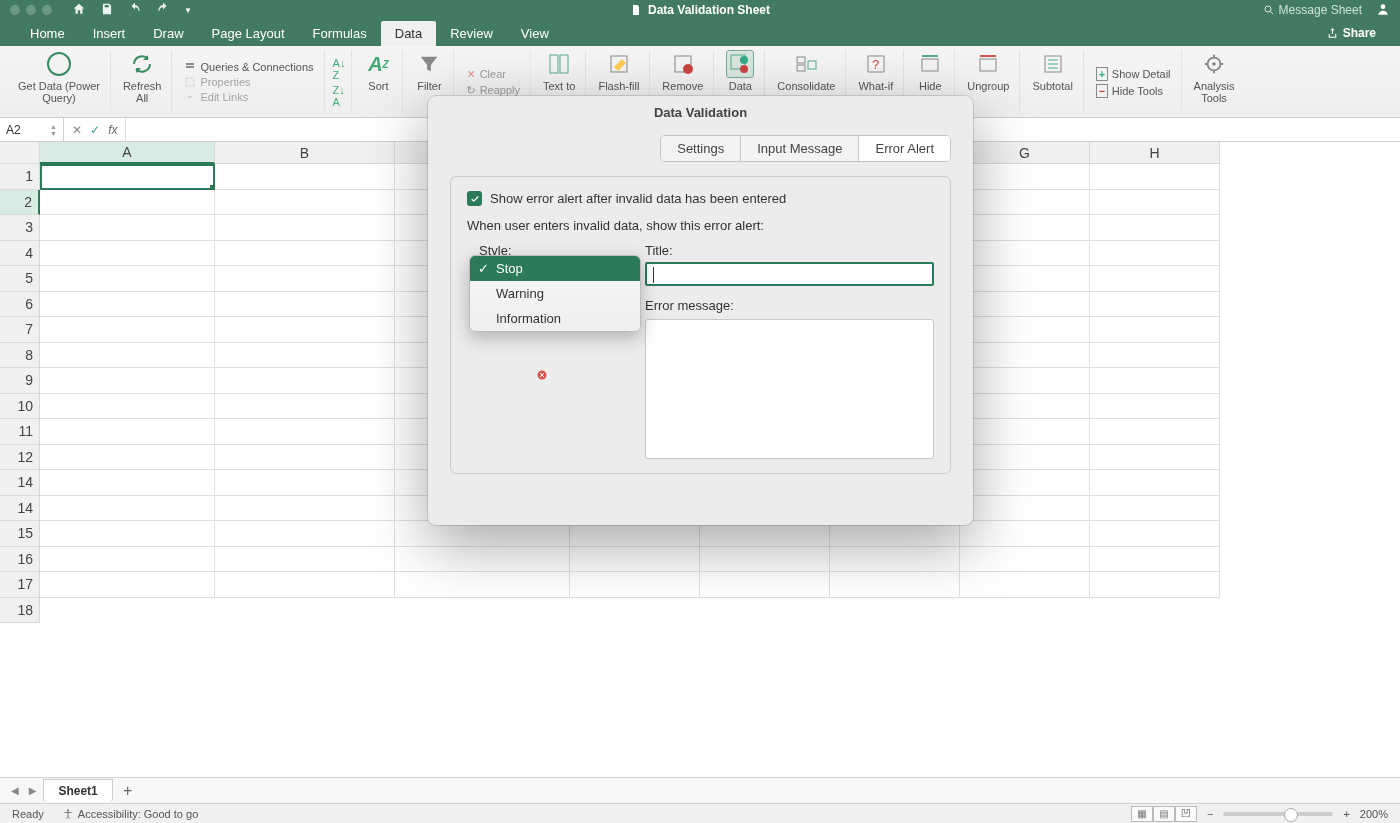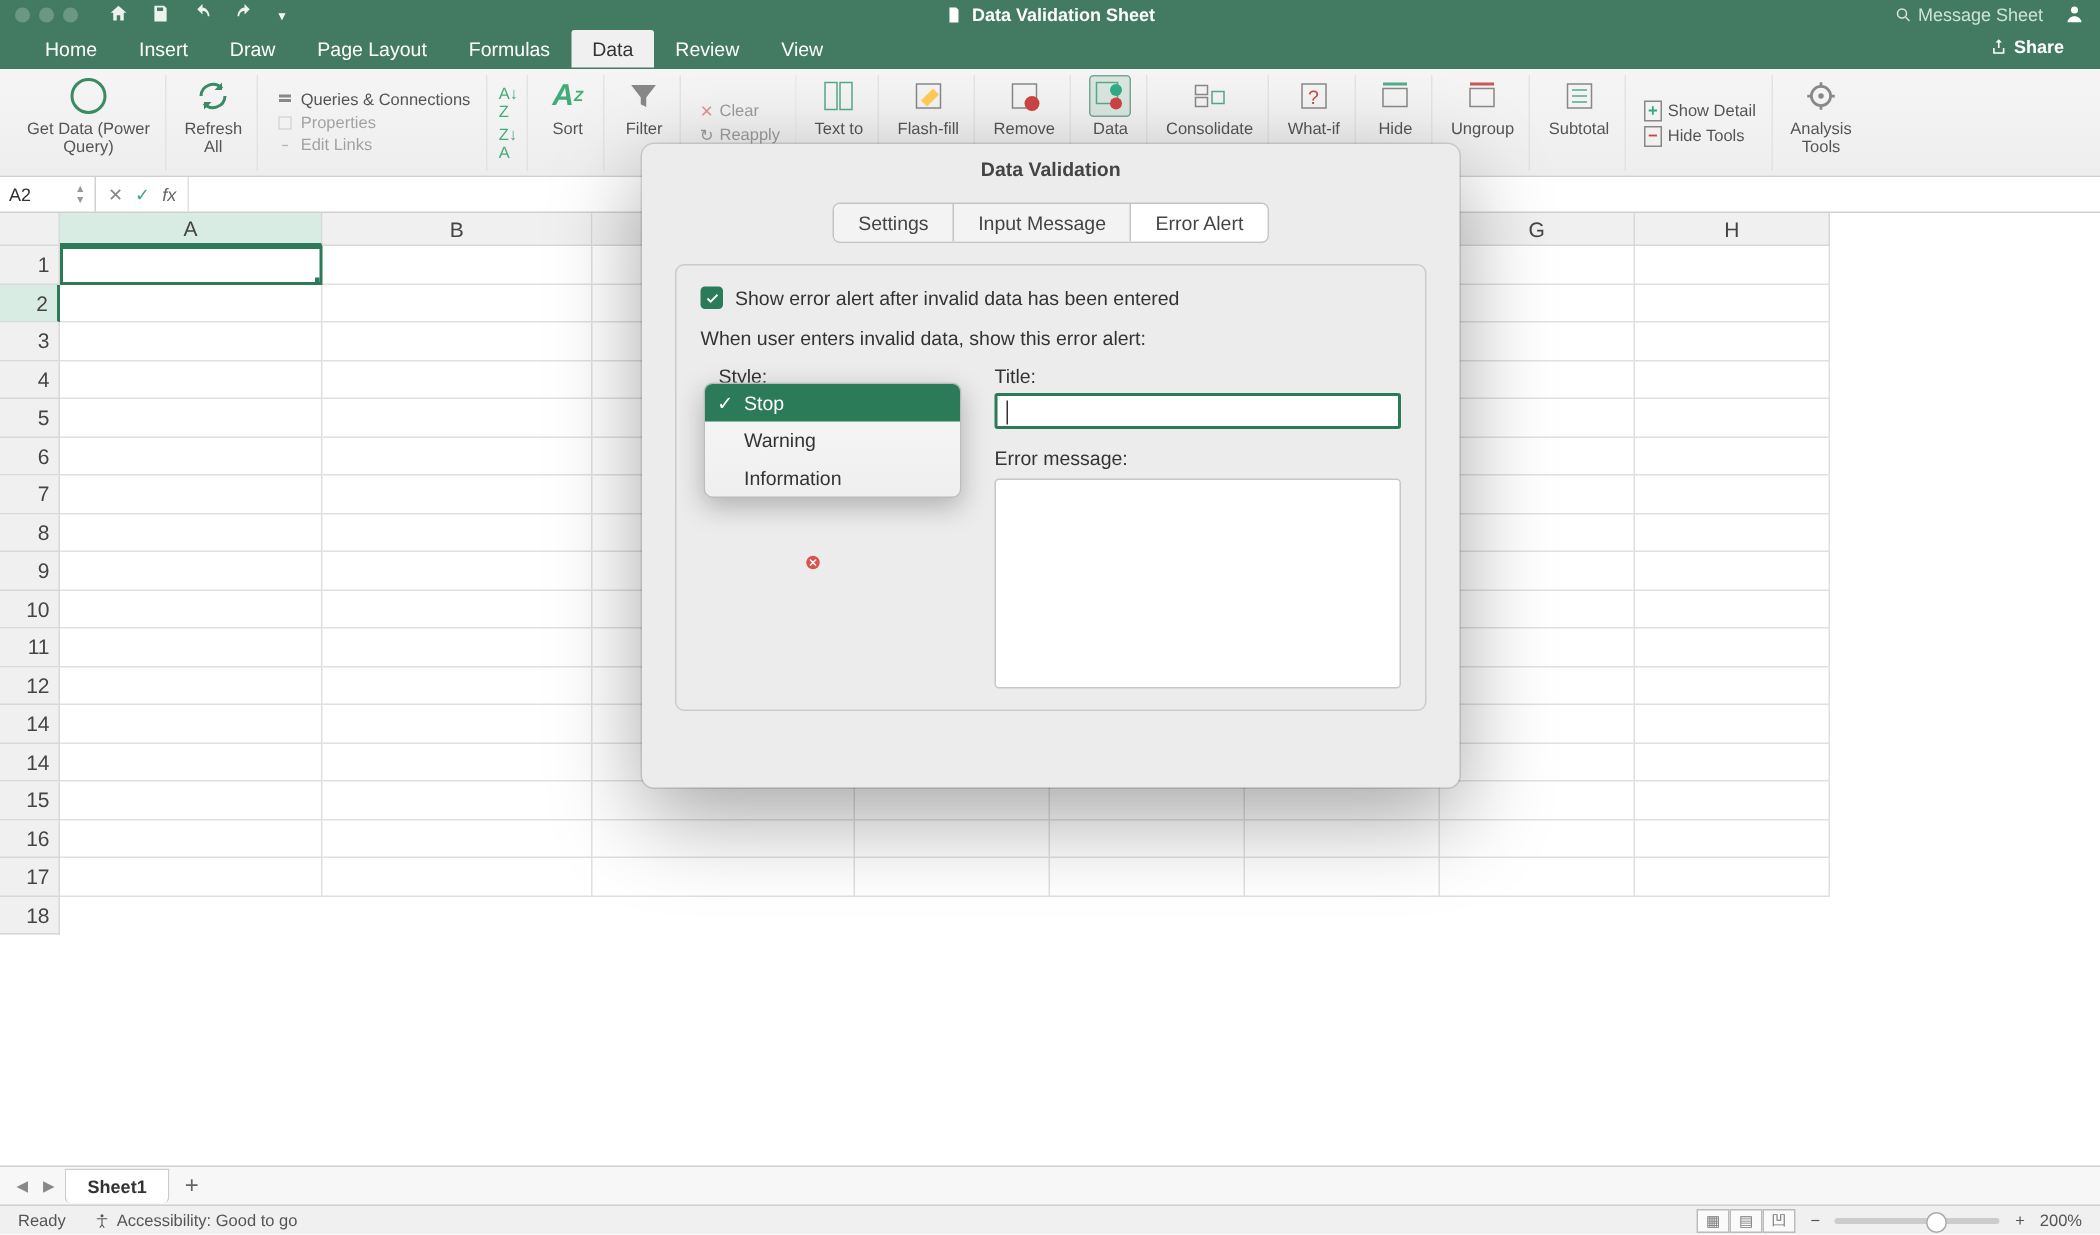--- a/index.html
+++ b/index.html
@@ -11,21 +11,21 @@
 .traffic span{width:10px;height:10px;border-radius:50%;background:#6a9884}
 .qat{display:flex;gap:14px;align-items:center;margin-right:auto}
 .qat svg{width:14px;height:14px;fill:#fff;opacity:.9}
 .doc-title{position:absolute;left:50%;transform:translateX(-50%);display:flex;align-items:center;gap:6px;font-size:12px;font-weight:600}
 .doc-title svg{width:12px;height:12px}
 .search-sheet{margin-left:auto;display:flex;align-items:center;gap:4px;color:#cde3da;font-size:12px}
 .search-sheet svg{width:12px;height:12px;opacity:.8}
 .user-ico{margin-left:14px}
 
 
-.tabs{height:26px;background:#437b62;display:flex;align-items:flex-start;padding:0 16px;color:#fff;font-size:13px}
+.tabs{height:26px;background:#437b62;display:flex;align-items:center;padding:0 16px;color:#fff;font-size:13px}
 .tab{padding:5px 14px;cursor:default}
 .tab.active{background:#f0f0f0;color:#333;border-radius:2px 2px 0 0}
 .share{margin-left:auto;display:flex;align-items:center;gap:4px;padding:4px 8px;font-size:12px;font-weight:600}
 .share svg{width:13px;height:13px}
 
 
 .ribbon{height:72px;background:linear-gradient(#f5f5f5,#eee);border-bottom:1px solid #d0d0d0;display:flex;align-items:flex-start;padding:4px 8px;gap:2px;font-size:11px;color:#555}
 .rgroup{display:flex;flex-direction:column;align-items:center;justify-content:flex-start;padding:0 10px;height:64px;border-right:1px solid #e3e3e3}
 .rgroup:last-child{border-right:none}
 .big-icon{width:28px;height:28px;display:flex;align-items:center;justify-content:center;margin-bottom:2px}
@@ -71,31 +71,31 @@
 .statusbar .right{margin-left:auto;display:flex;align-items:center;gap:10px}
 .view-btns{display:flex;gap:0}
 .view-btns span{width:22px;height:16px;border:1px solid #bbb;display:flex;align-items:center;justify-content:center;font-size:10px;color:#777;background:#fafafa}
 .zoom-slider{width:110px;height:4px;background:#ccc;border-radius:2px;position:relative}
 .zoom-slider::after{content:'';position:absolute;left:55%;top:-4px;width:12px;height:12px;border-radius:50%;background:#fff;border:1px solid #aaa}
 
 
 .dialog{position:absolute;left:428px;top:96px;width:545px;height:429px;background:#ececec;border-radius:8px;box-shadow:0 20px 60px rgba(0,0,0,.35),0 0 0 1px rgba(0,0,0,.12)}
 .dlg-title{text-align:center;font-size:13px;font-weight:600;padding:9px 0;color:#444}
 .dlg-body{padding:6px 22px 16px}
-.segctrl{display:flex;justify-content:center;margin-bottom:14px}
+.segctrl{display:flex;justify-content:flex-end;margin-bottom:14px}
 .seg{display:flex;border:1px solid #c4c4c4;border-radius:5px;overflow:hidden;background:#fff}
 .seg-btn{padding:5px 16px;font-size:13px;color:#444;border-right:1px solid #c4c4c4;background:#f3f3f3}
 .seg-btn:last-child{border-right:none}
 .seg-btn.active{background:#fff}
 .panel{background:#ececec;border:1px solid #cbcbcb;border-radius:6px;padding:14px 16px;min-height:296px;position:relative}
 .chk-row{display:flex;align-items:center;gap:8px;font-size:13px;color:#333;margin-bottom:12px}
 .chk{width:15px;height:15px;border-radius:3px;background:#2b7a58;display:flex;align-items:center;justify-content:center}
 .chk svg{width:10px;height:10px}
 .sub{font-size:13px;color:#333;margin-bottom:10px}
-.form-row{display:flex;gap:26px}
+.form-row{display:flex;gap:8px}
 .lfield{flex:0 0 170px}
 .rfield{flex:1}
 .flabel{font-size:13px;color:#333;margin-bottom:4px;padding-left:12px}
 .rfield .flabel{padding-left:0}
 .tinput{width:100%;height:24px;border:2px solid #2b7a58;border-radius:2px;background:#fff;padding:0 6px;font-size:13px;position:relative}
 .tinput .caret{position:absolute;left:6px;top:3px;width:1px;height:16px;background:#333}
 .tarea{width:100%;height:140px;border:1px solid #c7c7c7;border-radius:3px;background:#fff;margin-top:6px}
 .errmsg-lbl{font-size:13px;color:#333;margin-top:12px}
 .dropdown{position:absolute;left:18px;top:78px;width:172px;background:linear-gradient(#f7f7f7,#efefef);border:1px solid #bcbcbc;border-radius:6px;box-shadow:0 6px 18px rgba(0,0,0,.25);overflow:hidden}
 .dd-item{padding:5px 10px 5px 26px;font-size:13px;position:relative}

